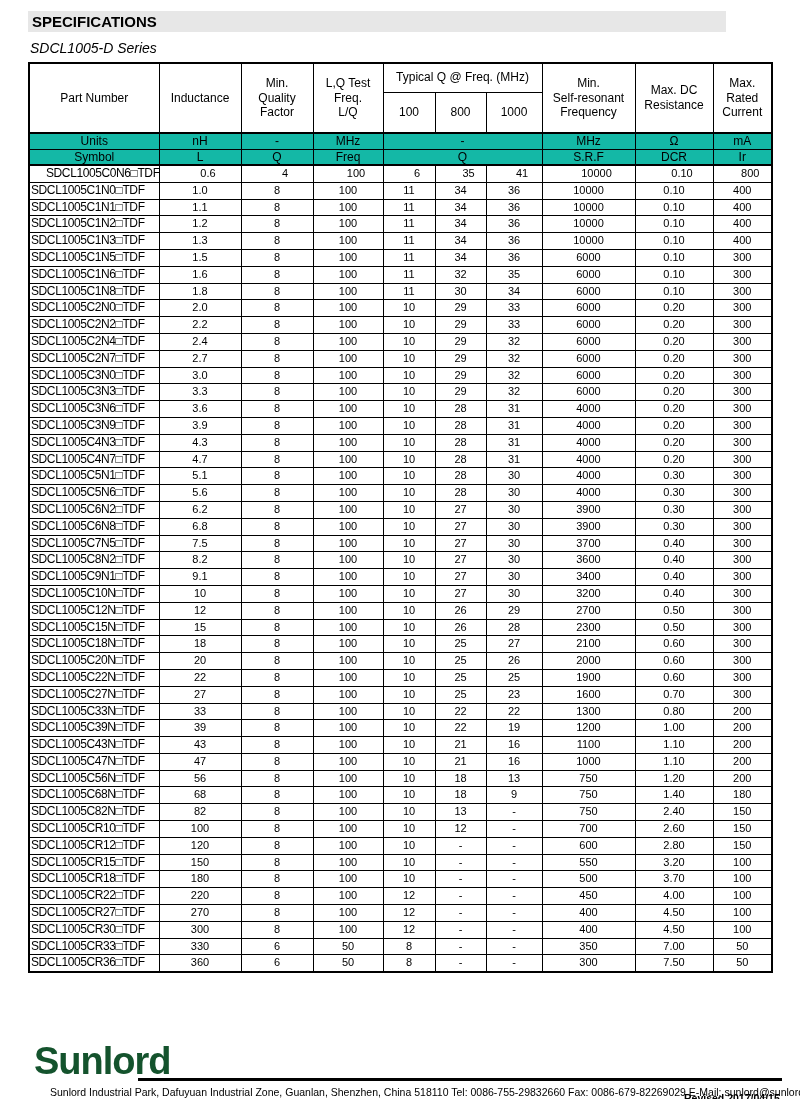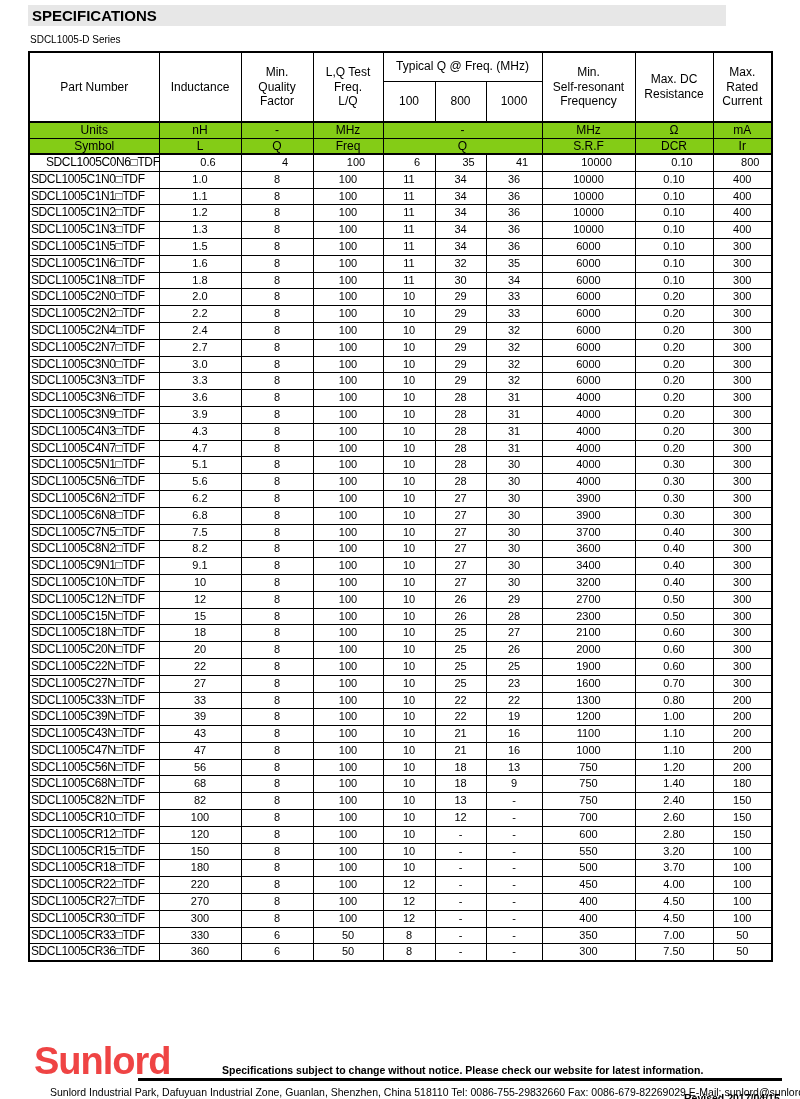--- a/index.html
+++ b/index.html
@@ -4,38 +4,38 @@
 <style>
   * { box-sizing: border-box; }
   html,body { margin:0; padding:0; }
   body {
     width:800px; height:1099px; background:#ffffff; position:relative;
     font-family:"Liberation Sans","DejaVu Sans",sans-serif; color:#000;
     overflow:hidden;
   }
   .page { padding:0 28px; }
   .title-bar {
-    margin-top:5px; width:698px; height:21px; line-height:21px;
+    margin-top:11px; width:698px; height:21px; line-height:21px;
     padding-left:4px; font-size:15px; font-weight:bold;
   }
-  .series-title { font-size:10px; margin:8px 0 6px 2px; }
+  .series-title { font-size:14px; margin:8px 0 6px 2px;font-style:italic; }
 
   table.spec {
     border-collapse:collapse; table-layout:fixed; width:743px;
     border:2px solid #000;
   }
   table.spec th, table.spec td {
     border:1px solid #000; text-align:center; vertical-align:middle;
     padding:0; font-weight:normal; overflow:hidden;
   }
   thead th { font-size:12px; line-height:1.22; white-space:pre-line; }
   tr.tier1 th { height:29px; }
   tr.tier2 th { height:41px; }
   tr.units-row td, tr.symbol-row td {
-    height:16px; font-size:12px; background:#84cc16;
+    height:16px; font-size:12px; background:#14b8a6;
   }
   tr.units-row td { border-top:2px solid #000; }
   tbody.data tr:first-child td { border-top:2px solid #000;padding-left:16px; }
   tbody.data td {
     height:15.8px; font-size:11px; line-height:15.8px; white-space:nowrap;
   }
   tbody.data td.part {
     text-align:left; padding-left:1px; font-size:12px; letter-spacing:-0.4px;
   }
 
@@ -705,22 +705,21 @@
           <td>7.50</td>
           <td>50</td>
         </tr>
       </tbody>
   </table>
 
 
 </div>
 
 <div class="footer">
-  <div class="logo" style="color: #ef4444;">Sunlord</div>
-  <div class="footer-notice">Specifications subject to change without notice. Please check our website for latest information.</div>
+  <div class="logo" style="color: #14532d;">Sunlord</div>
   <div class="footer-revised">Revised 2017/04/15</div>
   <div class="footer-rule"></div>
   <div class="footer-address">
     <span>Sunlord Industrial Park, Dafuyuan Industrial Zone, Guanlan, Shenzhen, China 518110</span>
     <b>Tel:</b>
     <span>0086-755-29832660</span>
     <b>Fax:</b>
     <span>0086-679-82269029</span>
     <b>E-Mail:</b>
     <span>sunlord@sunlordinc.com</span>

